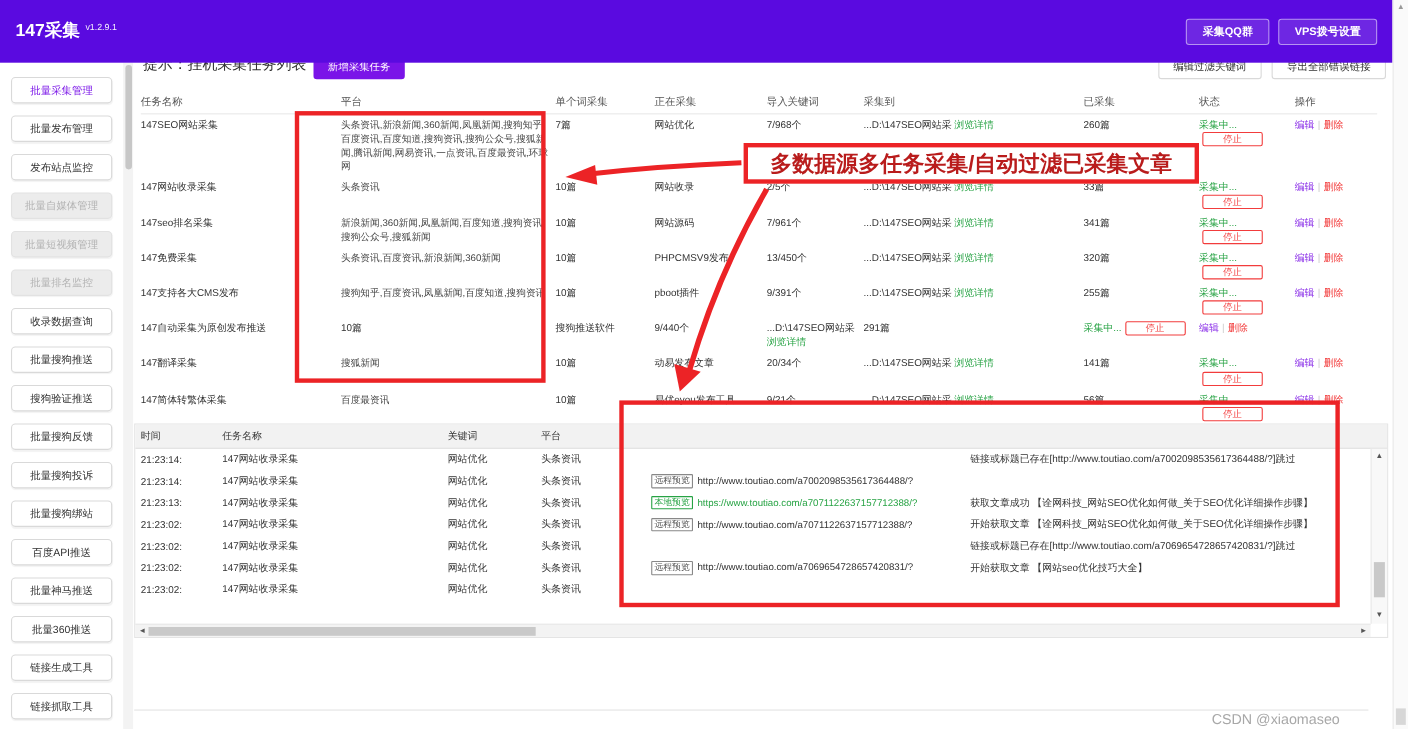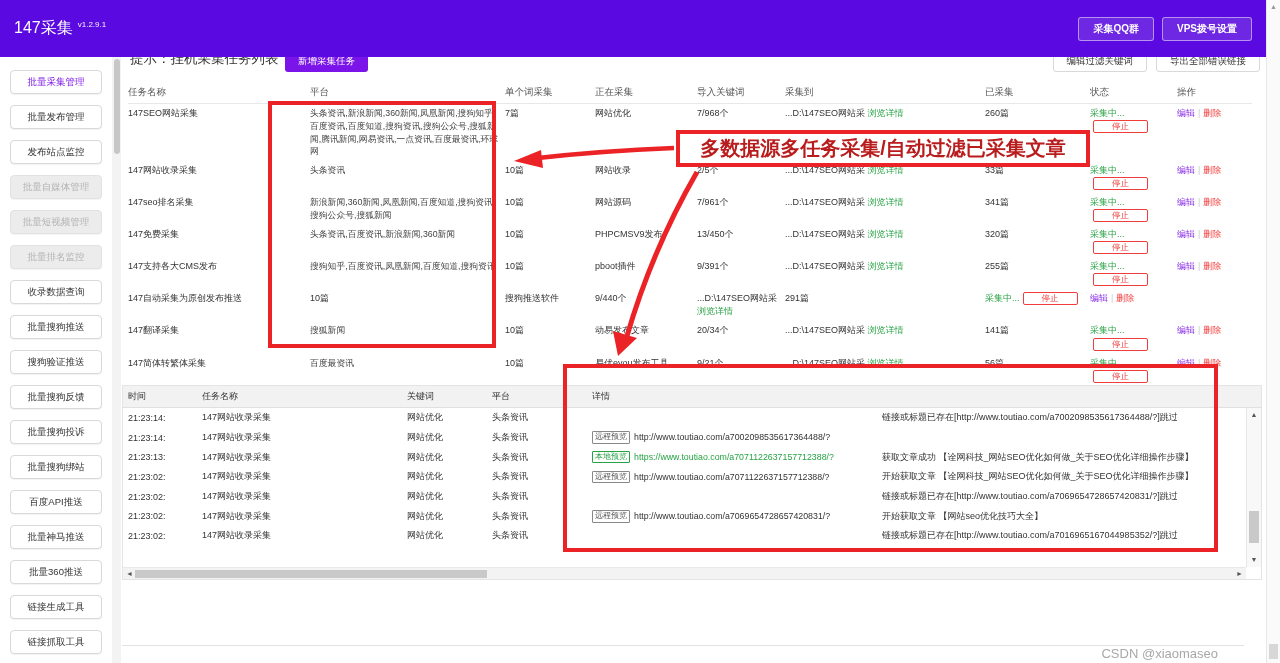--- a/index.html
+++ b/index.html
@@ -8,21 +8,21 @@
   }
   *{box-sizing:border-box}
   html,body{margin:0;padding:0}
   body{
     width:1280px;height:663px;position:relative;overflow:hidden;background:#fff;
     font-family:"Liberation Sans",sans-serif;-webkit-font-smoothing:antialiased;
   }
   
   .topbar{position:absolute;left:0;top:0;width:1266px;height:57px;background:var(--purple);
     display:flex;align-items:center;padding:0 14px;z-index:5}
-  .brand{color:#fff;font-size:16px;font-weight:normal}
+  .brand{color:#fff;font-size:16px;font-weight:bold}
   .version{color:#fff;font-size:8px;margin-left:5px;margin-top:-8px;opacity:.95}
   .topbar-actions{margin-left:auto;display:flex;gap:8px}
   .tb-btn{height:24px;padding:0 14px;background:rgba(255,255,255,.12);
     border:1px solid rgba(255,255,255,.5);border-radius:3px;color:#fff;
     font-size:10px;font-weight:bold;display:flex;align-items:center;cursor:pointer}
   
   .sidebar{position:absolute;left:0;top:65px;width:112px;bottom:0;overflow:hidden;padding-top:5px}
   .side-btn{width:92px;height:24px;margin:0 auto 11px;background:#fff;border:1px solid #d9d9d9;
     border-radius:4px;font-size:9.5px;color:#333;display:flex;align-items:center;justify-content:center;
     box-shadow:0 1px 1px rgba(0,0,0,.05);cursor:pointer;white-space:nowrap}
@@ -309,21 +309,20 @@
       </div>
     </div>
 </div>
 
 <div class="log-panel">
   <div class="l-grid l-head">
     <div>时间</div>
     <div>任务名称</div>
     <div>关键词</div>
     <div>平台</div>
-    <div>详情</div>
   </div>
   <div>
 
       <div class="l-grid l-row">
         <div>21:23:14:</div>
         <div>147网站收录采集</div>
         <div>网站优化</div>
         <div>头条资讯</div>
         <div>
           <span class="loglink" data-variant=""></span>
@@ -386,21 +385,20 @@
       </div>
 
       <div class="l-grid l-row">
         <div>21:23:02:</div>
         <div>147网站收录采集</div>
         <div>网站优化</div>
         <div>头条资讯</div>
         <div>
           <span class="loglink" data-variant=""></span>
         </div>
-        <div class="l-detail">链接或标题已存在[http://www.toutiao.com/a7016965167044985352/?]跳过</div>
       </div>
     </div>
   <div class="log-vscroll">
     <div class="vs-arrow" style="top:2px">▲</div>
     <div class="log-vthumb"></div>
     <div class="vs-arrow" style="bottom:2px">▼</div>
   </div>
   <div class="log-hscroll">
     <div class="hs-arrow" style="left:3px">◄</div>
     <div class="log-hthumb"></div>

